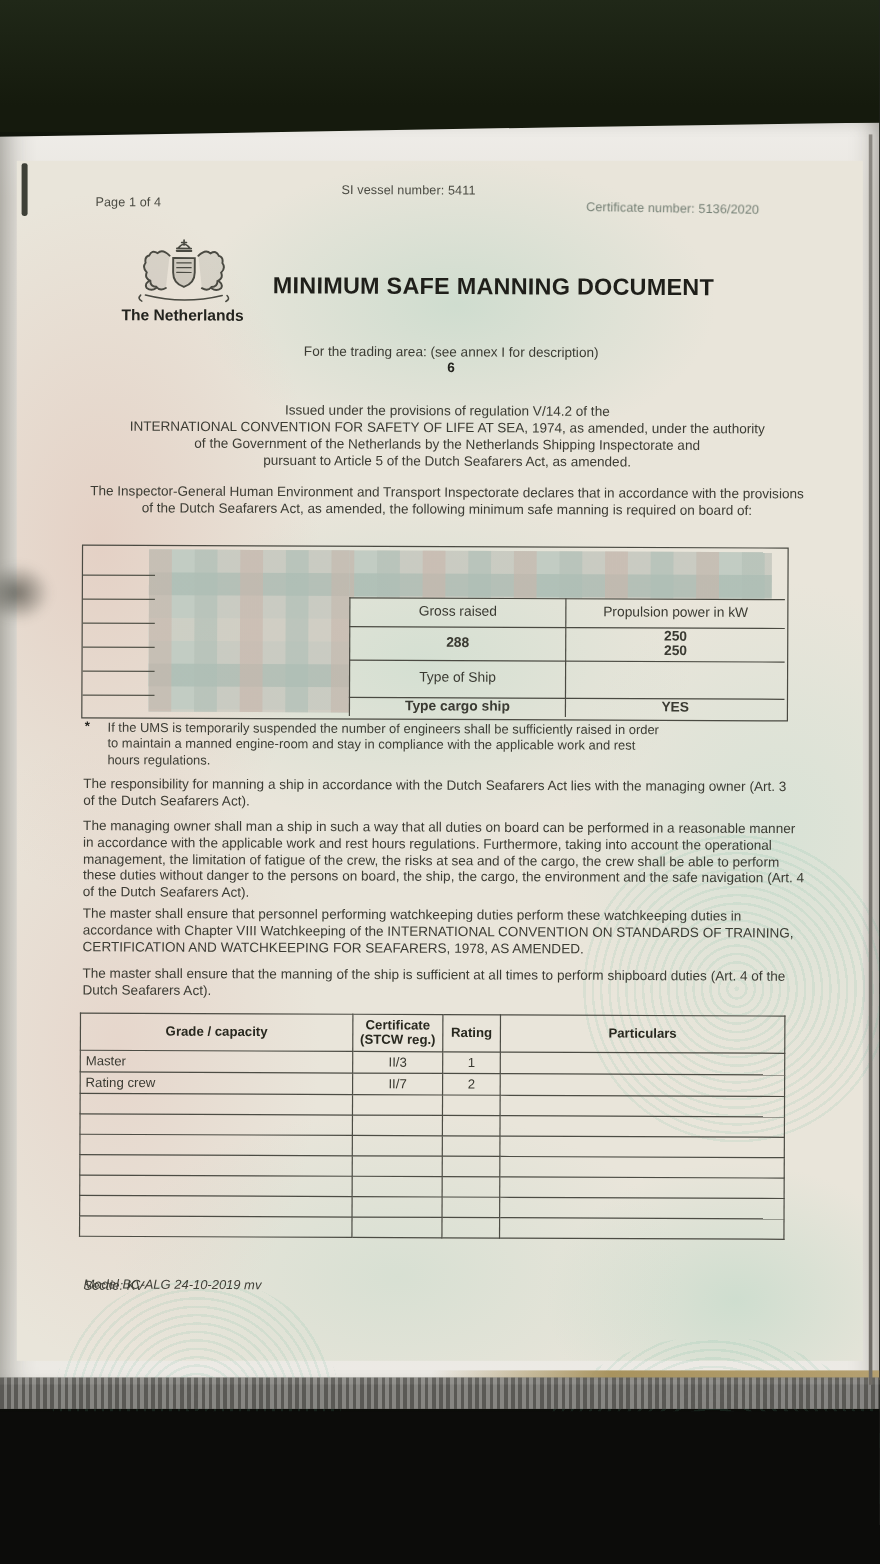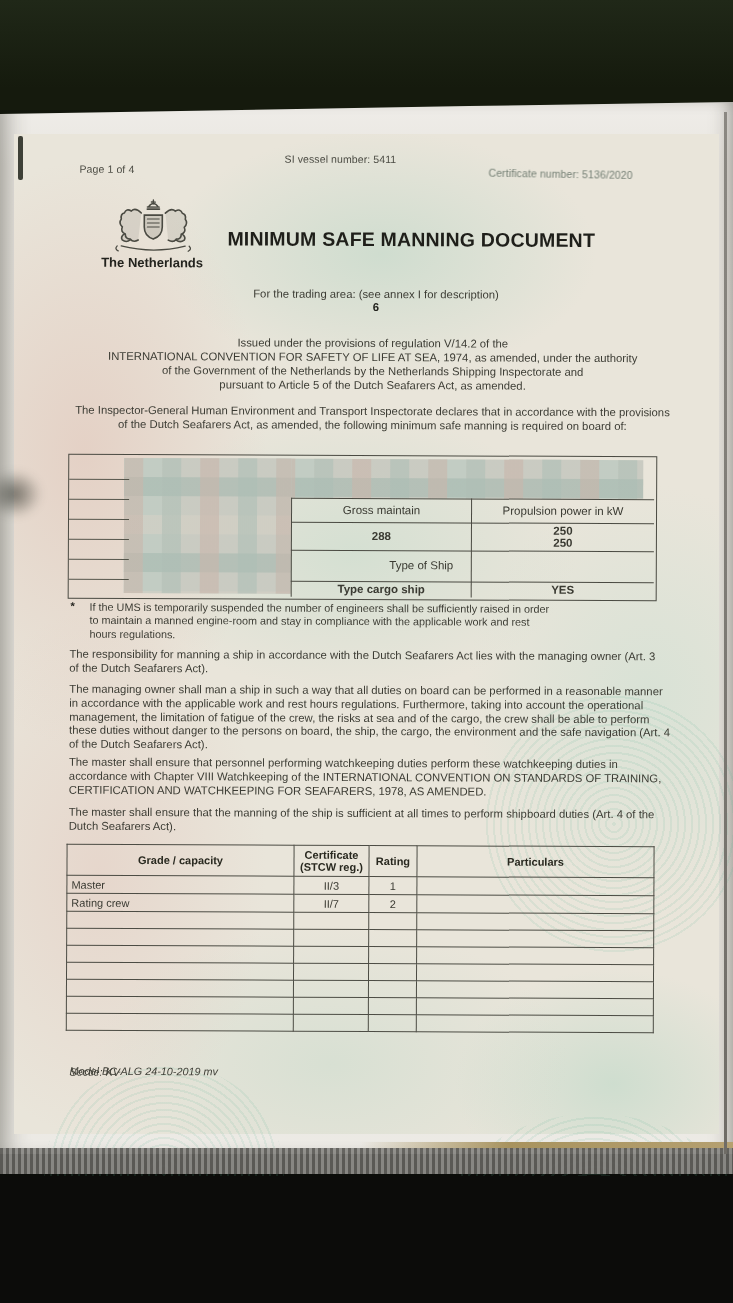--- a/index.html
+++ b/index.html
@@ -143,26 +143,26 @@
       <div class="stub" style="top:104px;"></div>
       <div class="stub" style="top:124px;"></div>
 
       <div class="vline" style="left:222px;top:42px;height:99px;"></div>
       <div class="vline" style="left:402px;top:42px;height:99px;"></div>
       <div class="hline" style="left:222px;top:42px;width:363px;"></div>
       <div class="hline" style="left:222px;top:66px;width:363px;"></div>
       <div class="hline" style="left:222px;top:94px;width:363px;"></div>
       <div class="hline" style="left:222px;top:125px;width:363px;"></div>
 
-      <div class="cell" style="left:223px;top:43px;width:179px;height:22px;">Gross maintain</div>
+      <div class="cell" style="left:223px;top:43px;width:179px;height:22px;">Gross raised</div>
       <div class="cell" style="left:403px;top:43px;width:182px;height:22px;">Propulsion power in kW</div>
       <div class="cell b" style="left:223px;top:67px;width:179px;height:26px;">288</div>
       <div class="cell b preline" style="left:403px;top:67px;width:182px;height:26px;">250
 250</div>
-      <div class="cell" style="left:223px;top:95px;width:179px;height:29px;padding-left:40px;">Type of Ship</div>
+      <div class="cell" style="left:223px;top:95px;width:179px;height:29px;">Type of Ship</div>
       <div class="cell b" style="left:223px;top:126px;width:179px;height:14px;">Type cargo ship</div>
       <div class="cell b" style="left:403px;top:126px;width:182px;height:14px;text-align:center;">YES</div>
     </div>
 
     <div class="t b" style="left:71px;top:601px;font-size:11px;">*</div>
     <div class="t preline" style="left:90px;top:602px;width:480px;font-size:10.8px;line-height:13.3px;color:#3d3d35;">If the UMS is temporarily suspended the number of engineers shall be sufficiently raised in order
 to maintain a manned engine-room and stay in compliance with the applicable work and rest
 hours regulations.</div>
 
     <div class="t body-txt" style="left:70px;top:649px;width:598px;">The responsibility for manning a ship in accordance with the Dutch Seafarers Act lies with the managing owner (Art. 3 of the Dutch Seafarers Act).</div>

